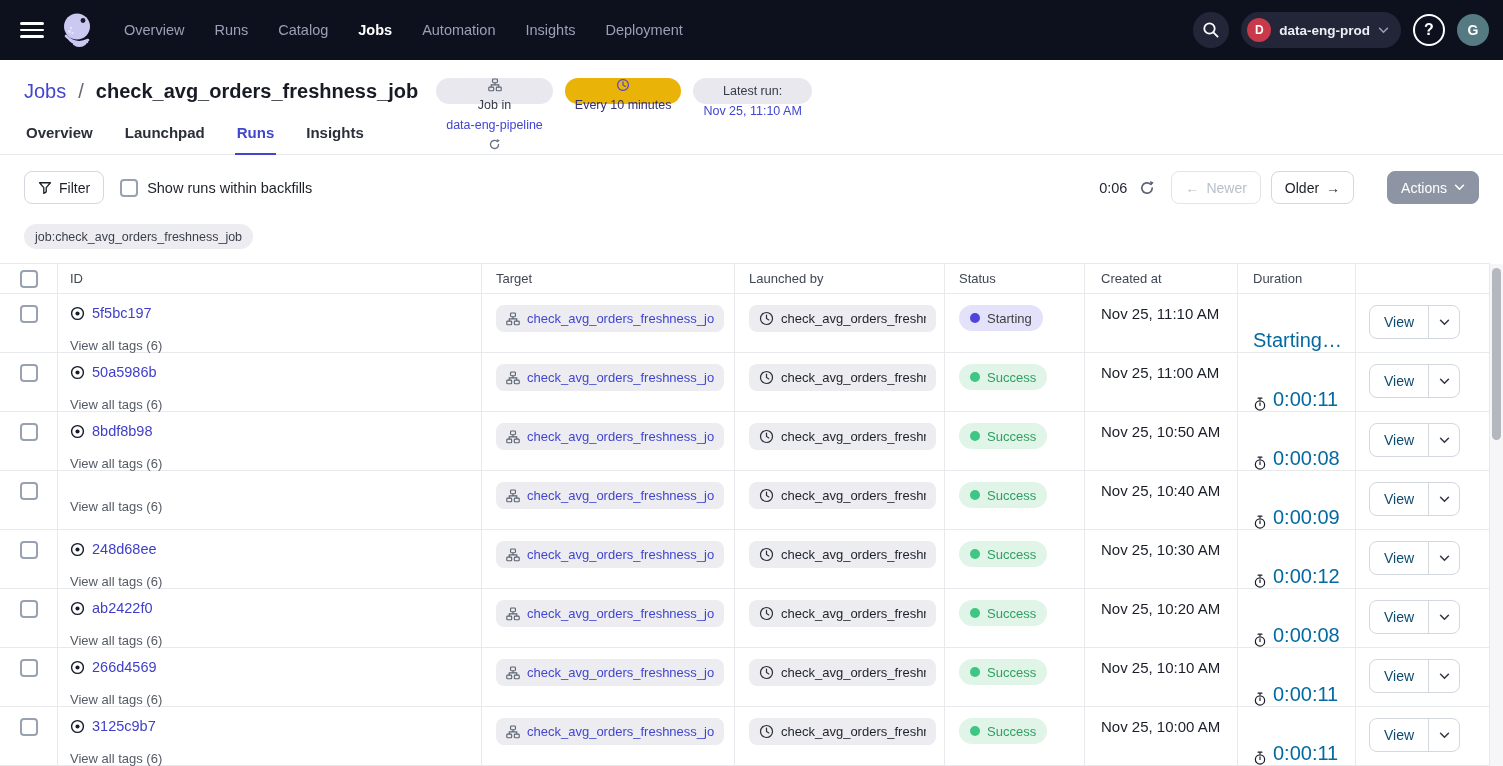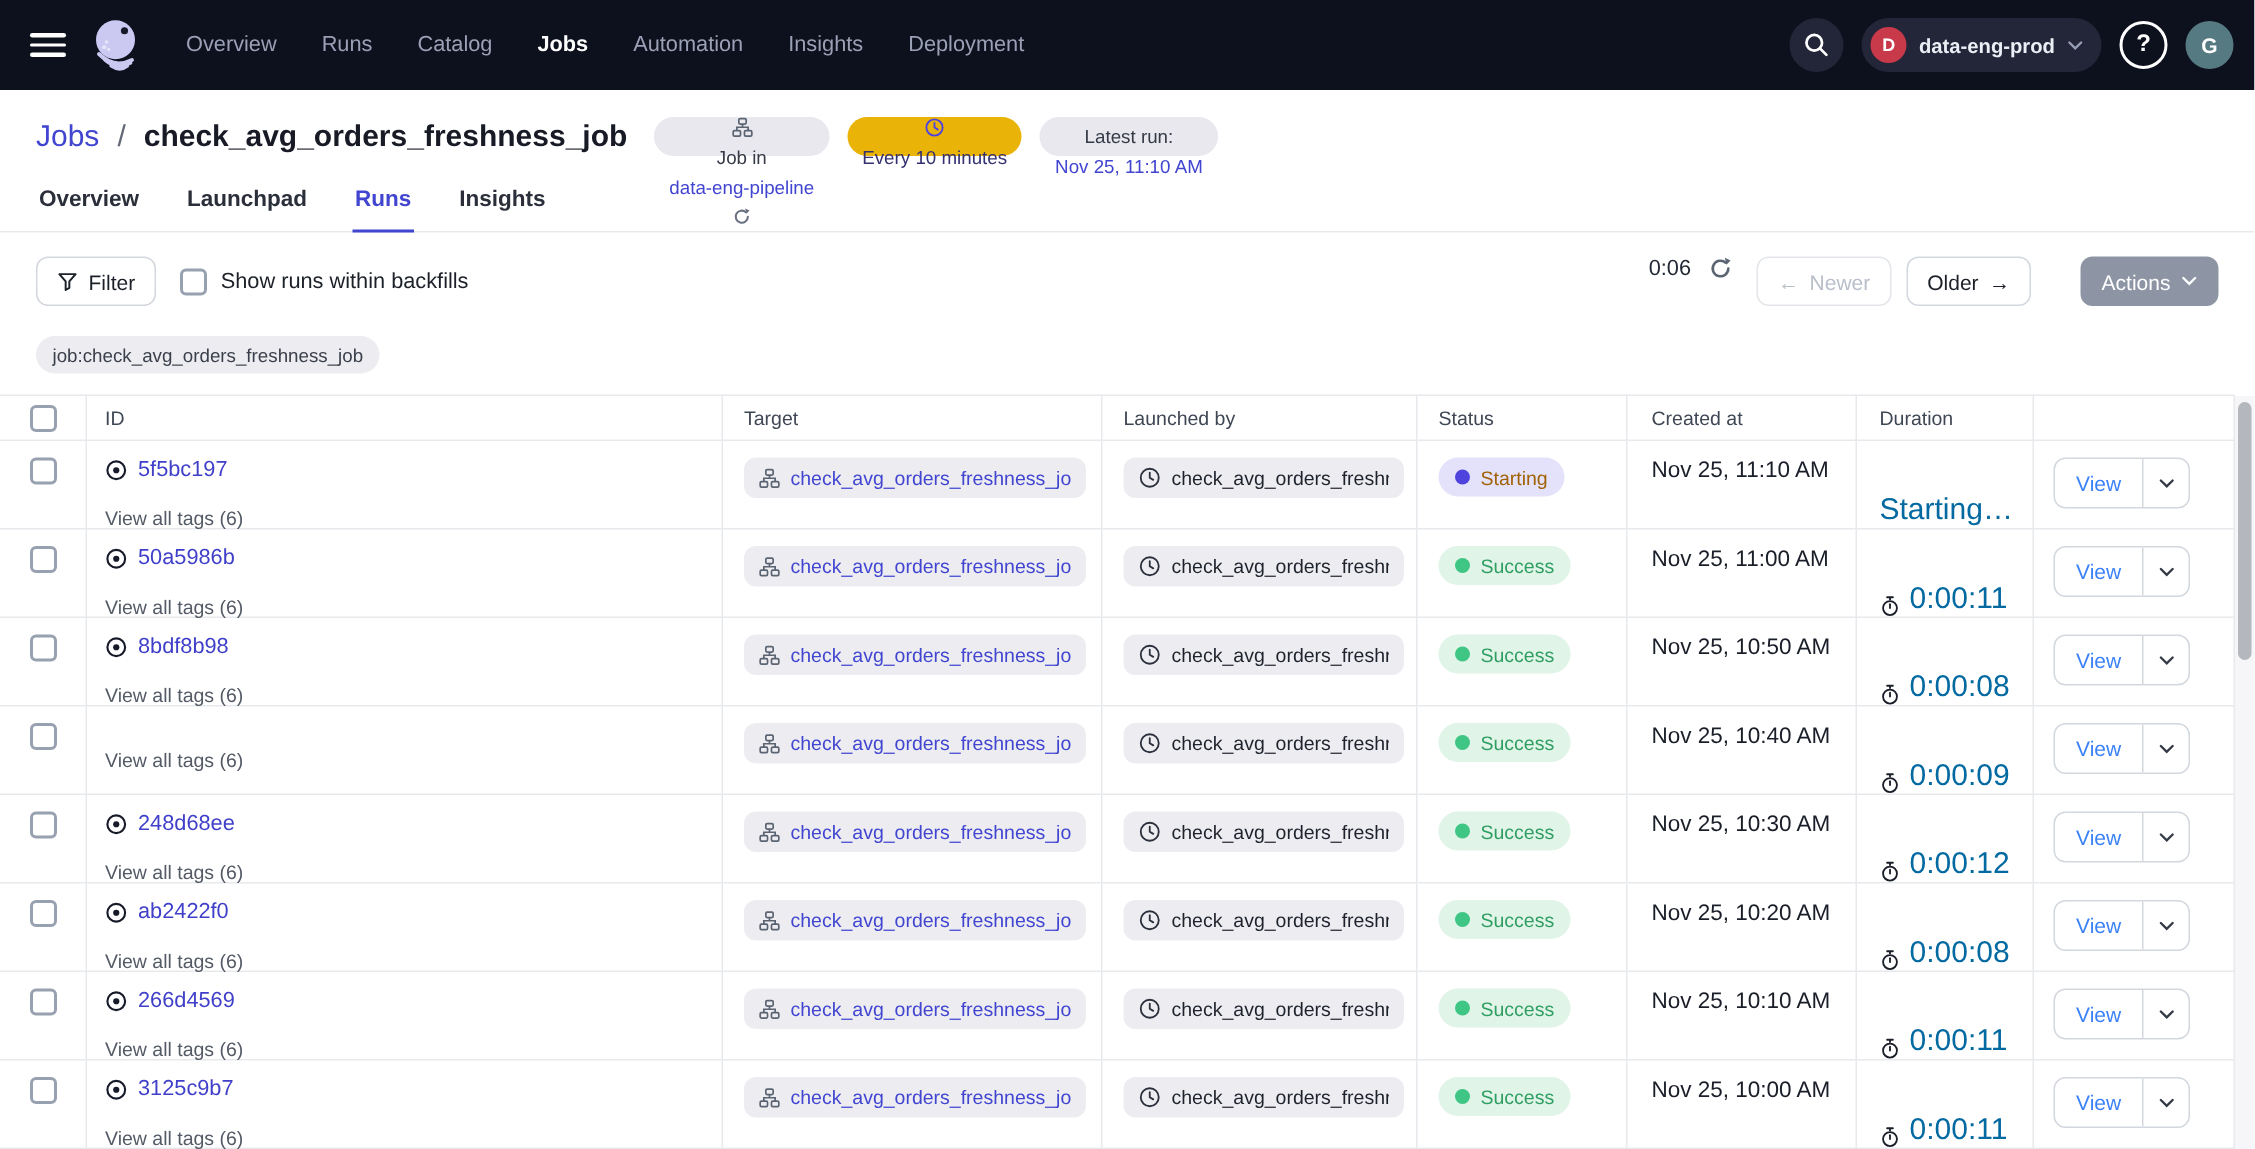--- a/index.html
+++ b/index.html
@@ -43,21 +43,21 @@
 
   
   .toolbar { display:flex; align-items:center; justify-content:space-between; padding:16px 24px 14px; }
   .toolbar-left { display:flex; align-items:center; gap:16px; }
   .btn { display:inline-flex; align-items:center; gap:7px; height:33px; padding:0 13px; border:1px solid #d3d7de; border-radius:8px; background:#fff; font-size:14px; color:#1c2028; cursor:pointer; }
   .btn.disabled { color:#b9bfca; border-color:#e2e5ea; cursor:default; }
   .btn-solid { background:#8d95a4; border-color:#8d95a4; color:#fff; }
   .check-row { display:flex; align-items:center; gap:9px; cursor:pointer; }
   .checkbox { width:18px; height:18px; border:2px solid #98a1b0; border-radius:4px; background:#fff; cursor:pointer; }
   .check-label { font-size:14.5px; color:#1c2028; }
-  .toolbar-right { display:flex; align-items:flex-start; gap:10px; }
+  .toolbar-right { display:flex; align-items:center; gap:10px; }
   .timer { font-size:14.5px; color:#242936; margin-right:2px; }
   .icon-btn { color:#5b6472; display:flex; align-items:center; cursor:pointer; }
 
   
   .chip-row { padding:6px 24px 14px; }
   .chip { display:inline-flex; align-items:center; height:25px; border-radius:13px; background:#ededf1; padding:0 11px; font-size:12.5px; color:#3a3f4b; }
 
   
   .runs-table { width:1490px; border-top:1px solid #e7e9ec; }
   .t-row { display:grid; grid-template-columns:58px 424px 253px 210px 140px 153px 118px 134px; }
@@ -70,30 +70,30 @@
   .id-line { display:flex; align-items:center; gap:7px; color:#3f3fc9; font-size:14.5px; }
   .id-link { color:#3f3fc9; cursor:pointer; }
   .tags-line { margin-top:17px; font-size:13px; color:#545b66; padding-left:0px; cursor:pointer; }
   .c-pad { padding-left:14px; }
   .run-pill { display:inline-flex; align-items:center; gap:7px; height:27px; border-radius:8px; background:#ededf1; padding:0 10px; font-size:13px; max-width:96%; }
   .run-pill .pill-text { white-space:nowrap; overflow:hidden; }
   .pill-target-text { color:#4145d0; cursor:pointer; }
   .pill-launch-text { color:#1e222c; }
   .status-pill { display:inline-flex; align-items:center; gap:7px; height:26px; border-radius:13px; padding:0 11px; font-size:13px; }
   .status-pill .s-dot { width:10px; height:10px; border-radius:50%; }
-  .status-pill.v-starting { background:#e4e2fa; color:#a16207; }
+  .status-pill.v-starting { background:#e4e2fa; color:#404040; }
   .status-pill.v-starting .s-dot { background:#4f43dd; }
   .status-pill.v-success { background:#e0f4e7; color:#2f9e63; }
   .status-pill.v-success .s-dot { background:#3fc584; }
   .c-created { font-size:15px; color:#1a1e28; padding-left:16px; padding-top:13px; }
   .c-duration { font-size:20px; color:#0369a1; padding-left:15px; padding-top:13px; display:flex; align-items:flex-end; gap:6px; }
   .c-duration svg { margin-top:1px; }
   .c-view { padding-left:13px; padding-top:9px; }
   .split-btn { display:inline-flex; height:34px; border:1px solid #d3d7de; border-radius:8px; overflow:hidden; background:#fff; }
-  .split-main { padding:0 14px; display:flex; align-items:center; font-size:14px; color:#3b82f6; cursor:pointer; }
+  .split-main { padding:0 14px; display:flex; align-items:center; font-size:14px; color:#0c4a6e; cursor:pointer; }
   .split-caret { width:31px; display:flex; align-items:center; justify-content:center; border-left:1px solid #d3d7de; cursor:pointer; color:#343a46; }
 
   
   .scrollbar { position:absolute; top:264px; right:0; bottom:0; width:13px; background:#f6f6f8; }
   .scroll-thumb { position:absolute; top:4px; left:2px; width:9px; height:172px; border-radius:5px; background:#b4b7bd; cursor:grab; }
 
   svg { display:block; }
 </style>
 </head>
 <body>

